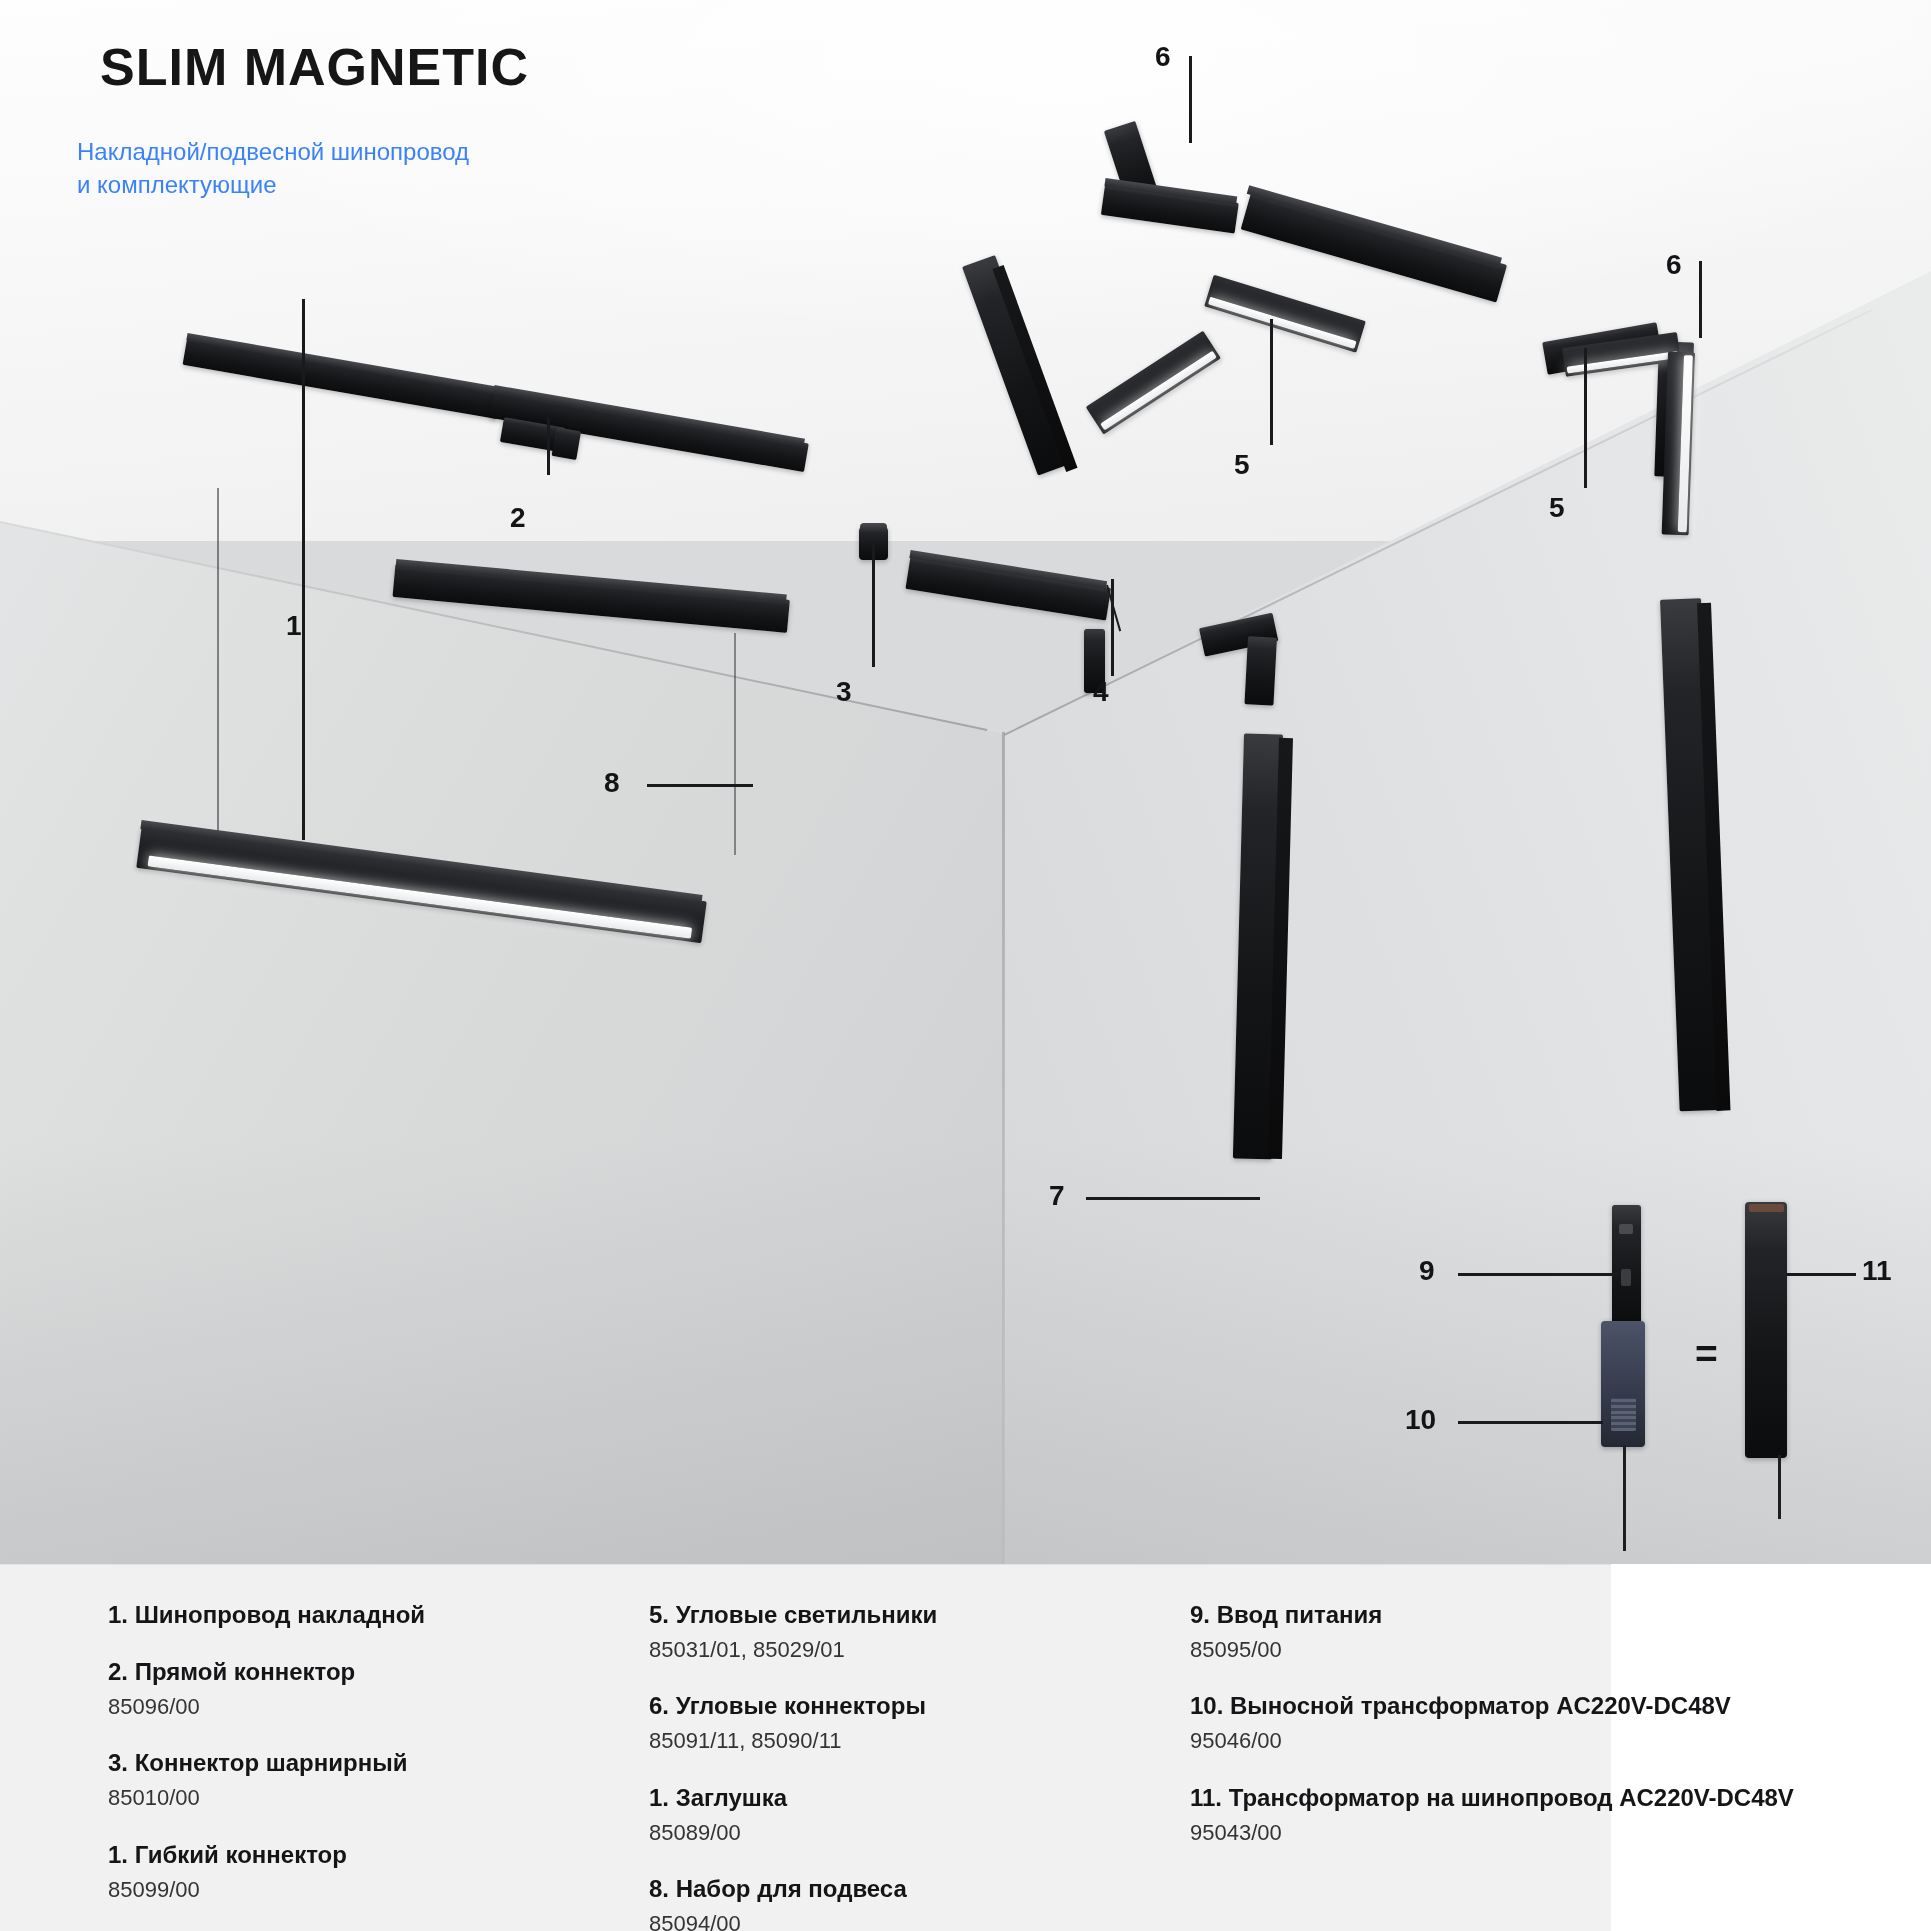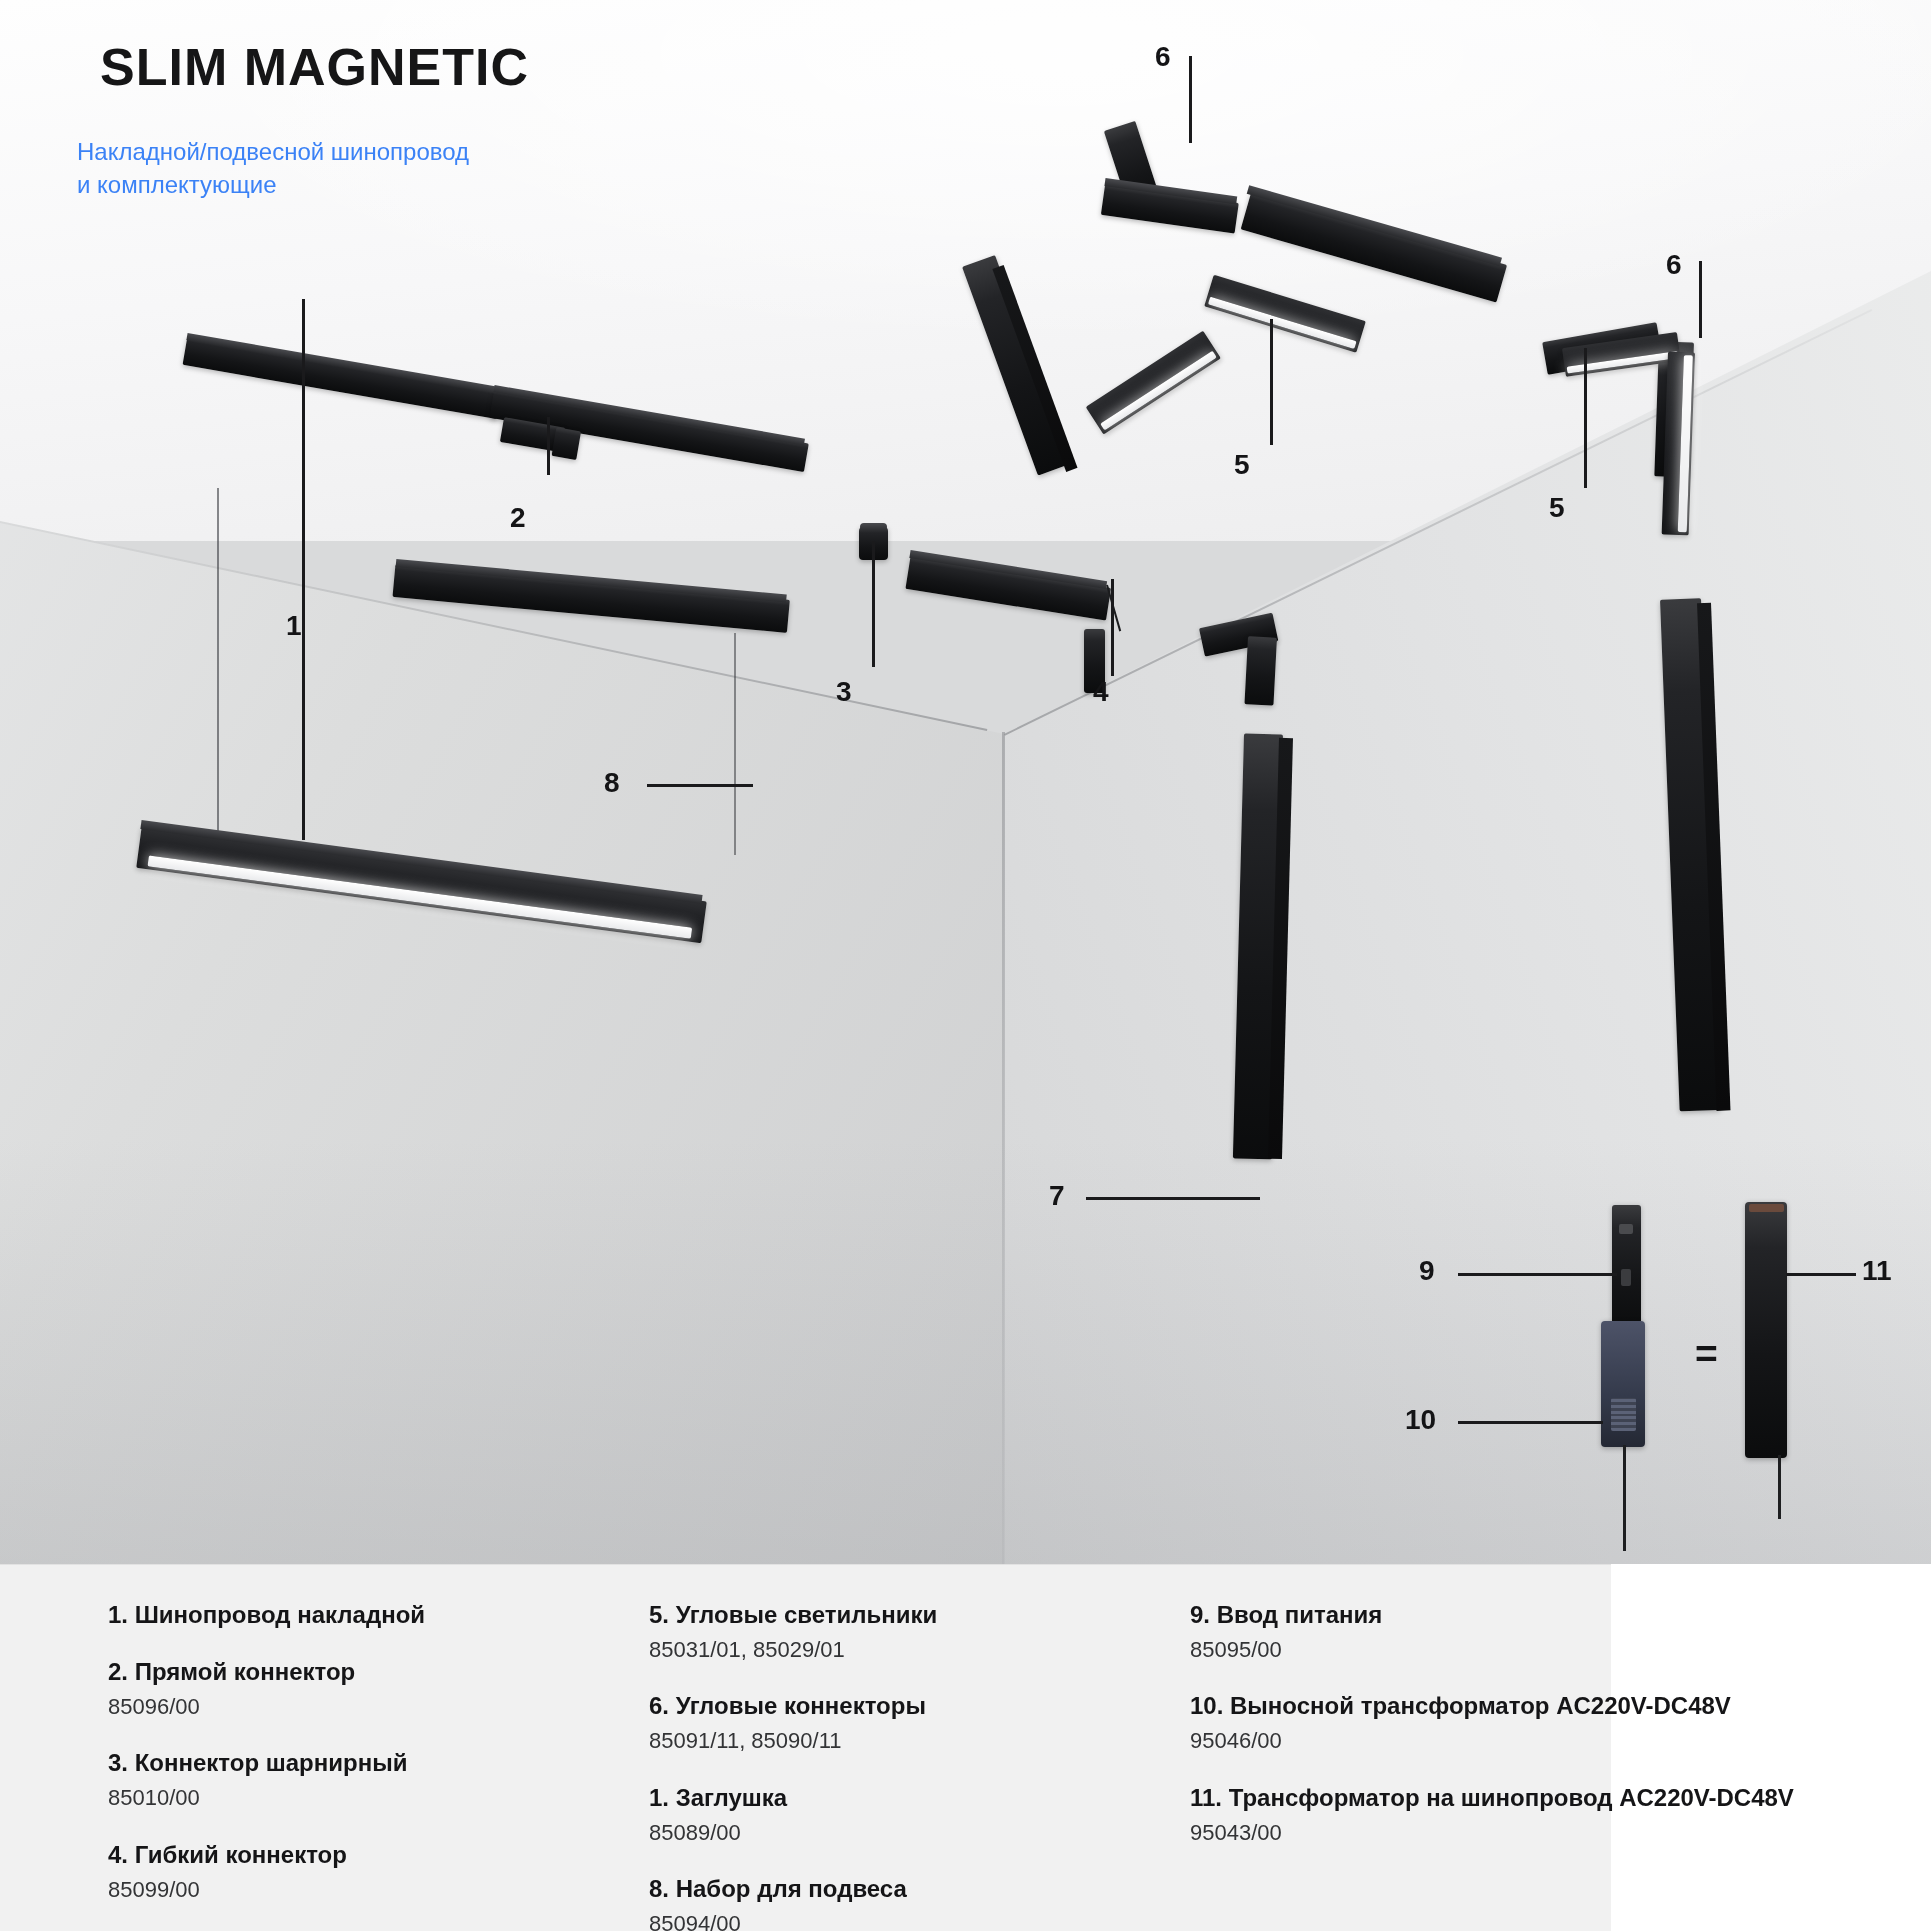--- a/index.html
+++ b/index.html
@@ -298,21 +298,21 @@
       </div>
       <div class="lg-item">
         <div class="lg-title">2. Прямой коннектор</div>
         <div class="lg-code">85096/00</div>
       </div>
       <div class="lg-item">
         <div class="lg-title">3. Коннектор шарнирный</div>
         <div class="lg-code">85010/00</div>
       </div>
       <div class="lg-item">
-        <div class="lg-title">4. Гибкий коннектор</div>
+        <div class="lg-title">1. Гибкий коннектор</div>
         <div class="lg-code">85099/00</div>
       </div>
     </div>
 
     <div class="legend-col c2">
       <div class="lg-item">
         <div class="lg-title">5. Угловые светильники</div>
         <div class="lg-code">85031/01, 85029/01</div>
       </div>
       <div class="lg-item">

